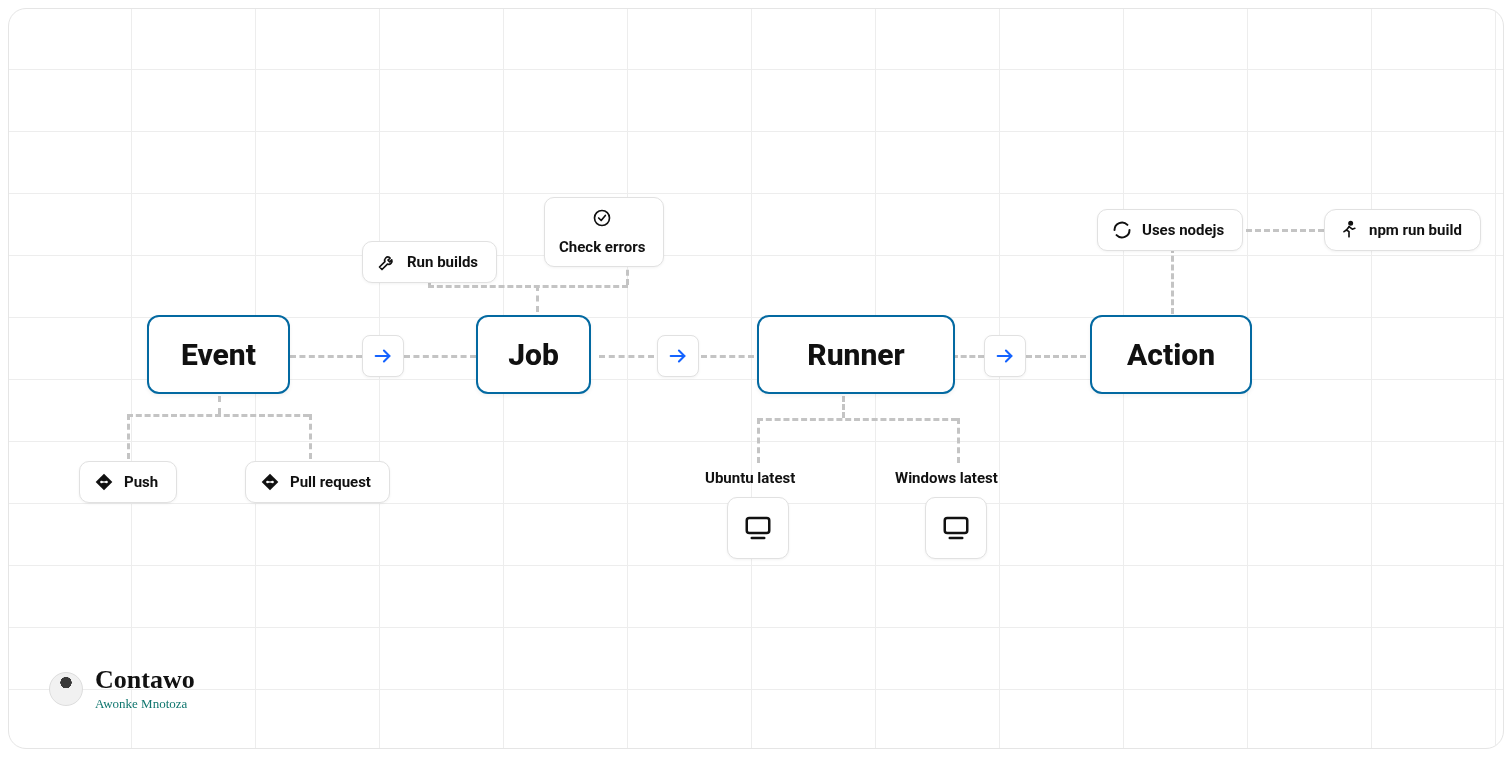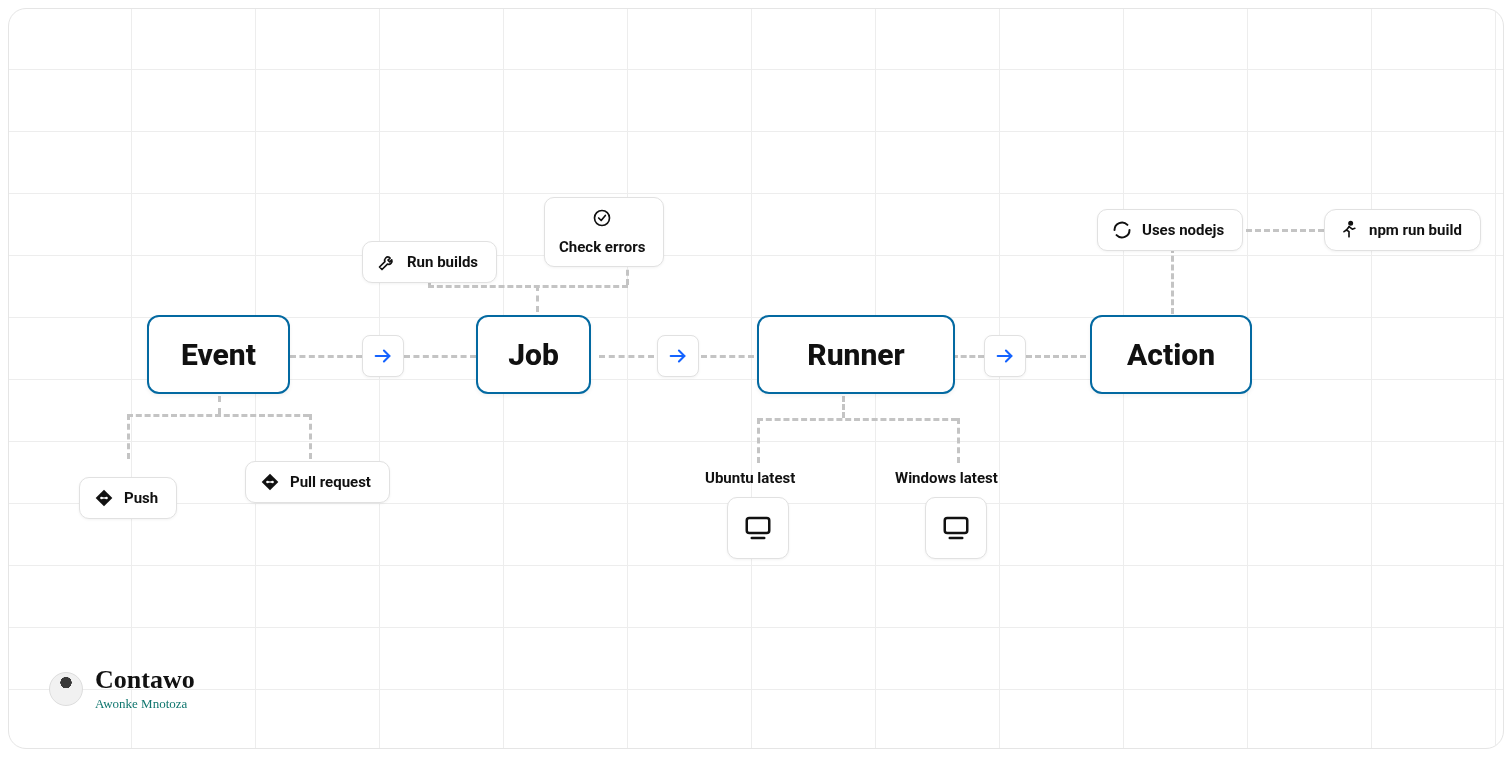--- a/index.html
+++ b/index.html
@@ -212,21 +212,21 @@
       <span>Run builds</span>
     </div>
     <div class="chip" style="left:535px; top:188px;flex-direction:column;">
       <svg width="20" height="20" viewBox="0 0 24 24" fill="none" stroke="#111" stroke-width="2" stroke-linecap="round" stroke-linejoin="round">
           <circle cx="12" cy="12" r="9"></circle>
           <polyline points="8 12 11 15 16 9"></polyline>
         </svg>
       <span>Check errors</span>
     </div>
 
-    <div class="chip" style="left:70px; top:468px;">
+    <div class="chip" style="left:70px; top:452px;">
       <svg width="20" height="20" viewBox="0 0 24 24" fill="#111">
           <path d="M12 2 22 12 12 22 2 12Z"></path>
           <circle cx="9" cy="12" r="1.6" fill="#fff"></circle>
           <circle cx="15" cy="12" r="1.6" fill="#fff"></circle>
           <rect x="9" y="11.2" width="6" height="1.6" fill="#fff"></rect>
         </svg>
       <span>Push</span>
     </div>
     <div class="chip" style="left:236px; top:452px;">
       <svg width="20" height="20" viewBox="0 0 24 24" fill="#111">

